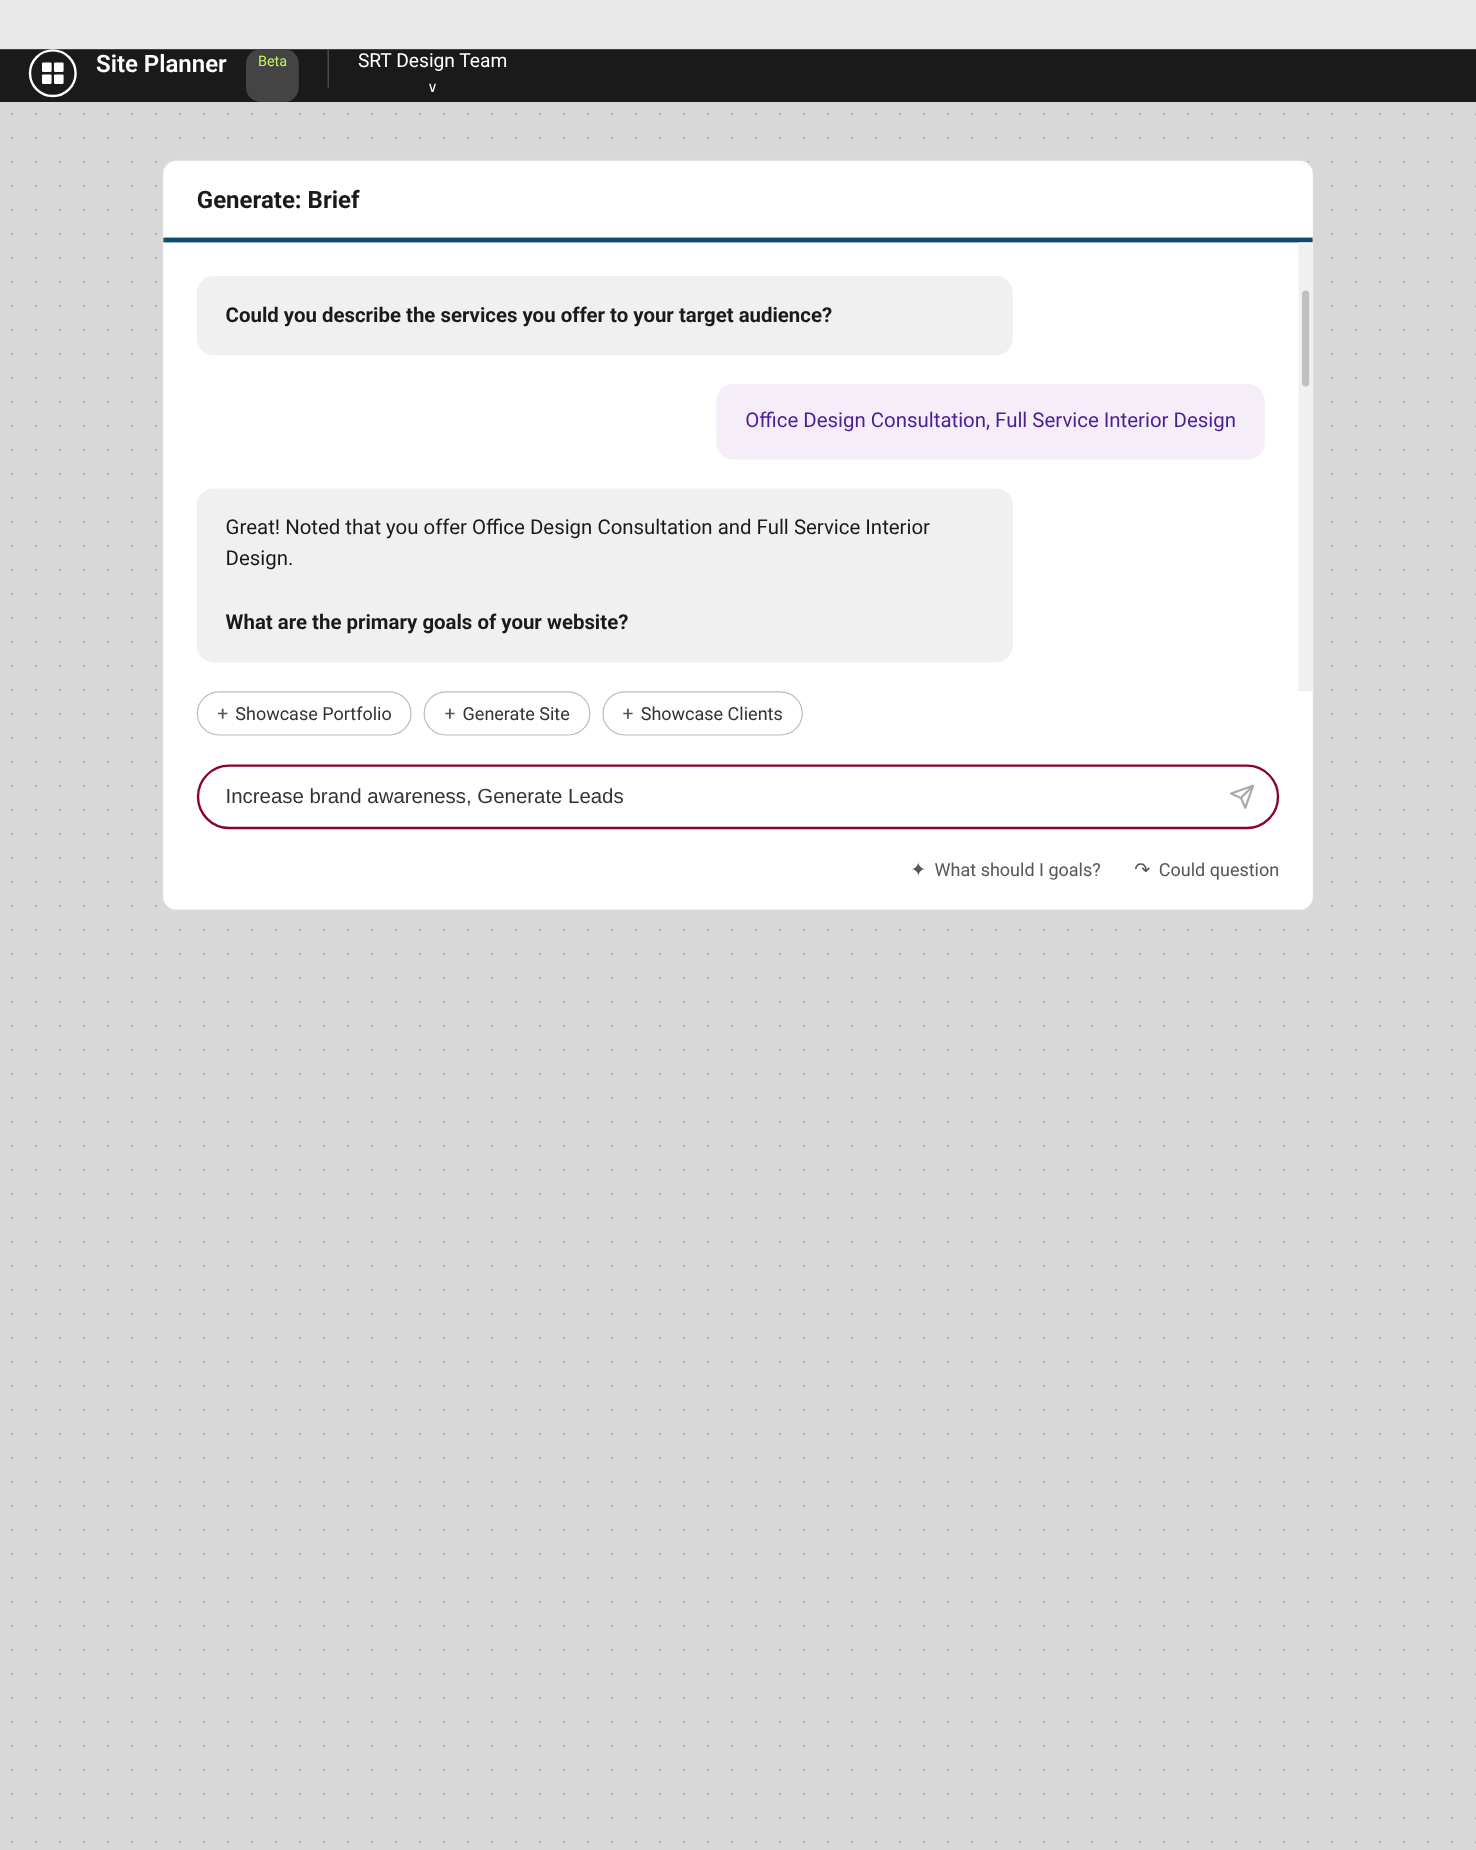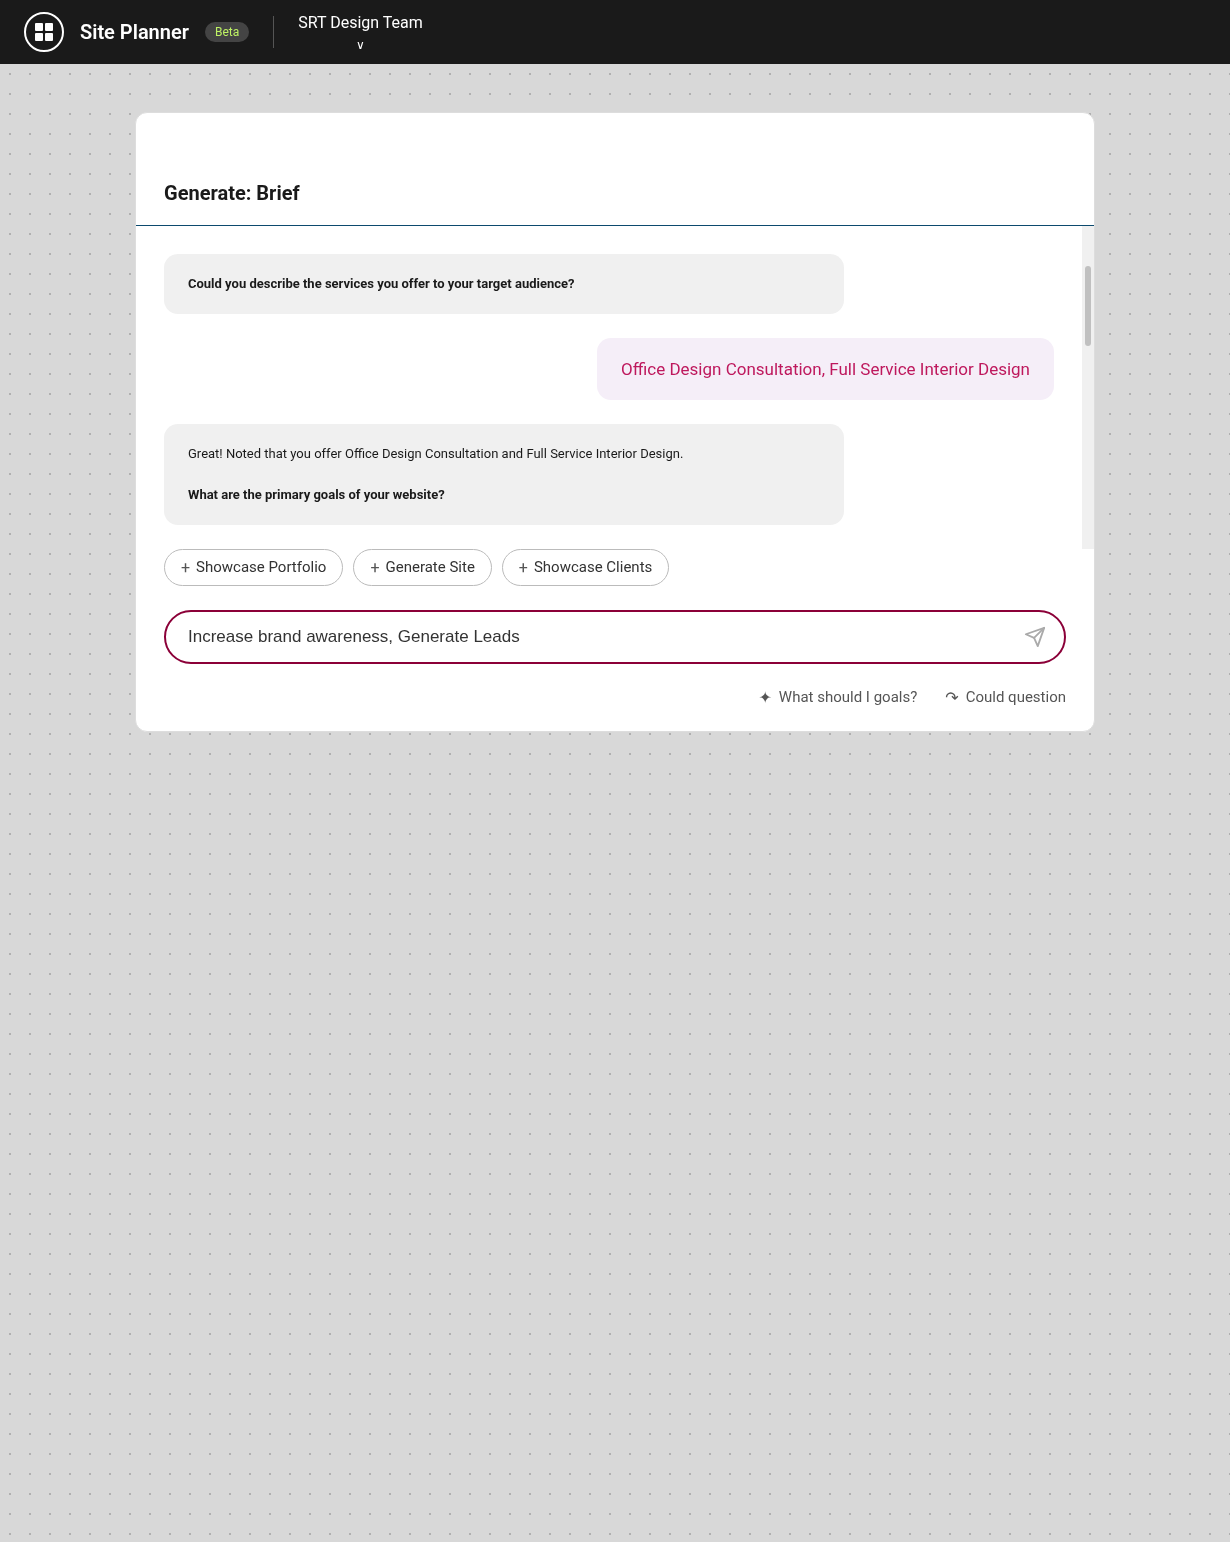--- a/index.html
+++ b/index.html
@@ -9,26 +9,26 @@
       background: #e8e8e8;
       width: 1230px;
       min-height: 1542px;
       display: flex;
       flex-direction: column;
     }
 
     
     .topbar {
       background: #1a1a1a;
-      height: 64px;
-      display: flex;
-      align-items: center;
+      height: 44px;
+      display: flex;
       padding: 0 24px;
       gap: 16px;
       flex-shrink: 0;
+      margin-top: 41px;
     }
 
     .topbar-logo {
       width: 40px;
       height: 40px;
       background: #1a1a1a;
       border: 2px solid #fff;
       border-radius: 50%;
       display: flex;
       align-items: center;
@@ -90,22 +90,21 @@
       background: #fff;
       border-radius: 12px;
       border: 1px solid #ddd;
       width: 100%;
       max-width: 960px;
       overflow: hidden;
     }
 
     .card-header {
       padding: 20px 28px;
-      border-bottom: 1px solid #0c4a6e;
-      margin-top: 48px;
+      border-bottom: 4px solid #0c4a6e;
     }
 
     .card-header-title {
       font-size: 20px;
       font-weight: 700;
       color: #1a1a1a;
     }
 
     
     .chat-area {
@@ -138,38 +137,38 @@
       border-radius: 3px;
       margin: 0 auto;
     }
 
     
     .msg-bot {
       background: #f0f0f0;
       border-radius: 14px;
       padding: 20px 24px;
       max-width: 680px;
-      font-size: 13px;
+      font-size: 17px;
       line-height: 1.55;
       color: #1a1a1a;
     }
 
     .msg-bot strong {
       font-weight: 700;
     }
 
     .msg-user {
       background: #f5eef8;
       border-radius: 14px;
       padding: 18px 24px;
       align-self: flex-end;
       max-width: 680px;
       font-size: 17px;
       line-height: 1.55;
-      color: #be185d;
+      color: #4c1d95;
     }
 
     
     .chips-row {
       display: flex;
       flex-wrap: wrap;
       gap: 10px;
       padding: 0 28px 16px 28px;
     }
 

